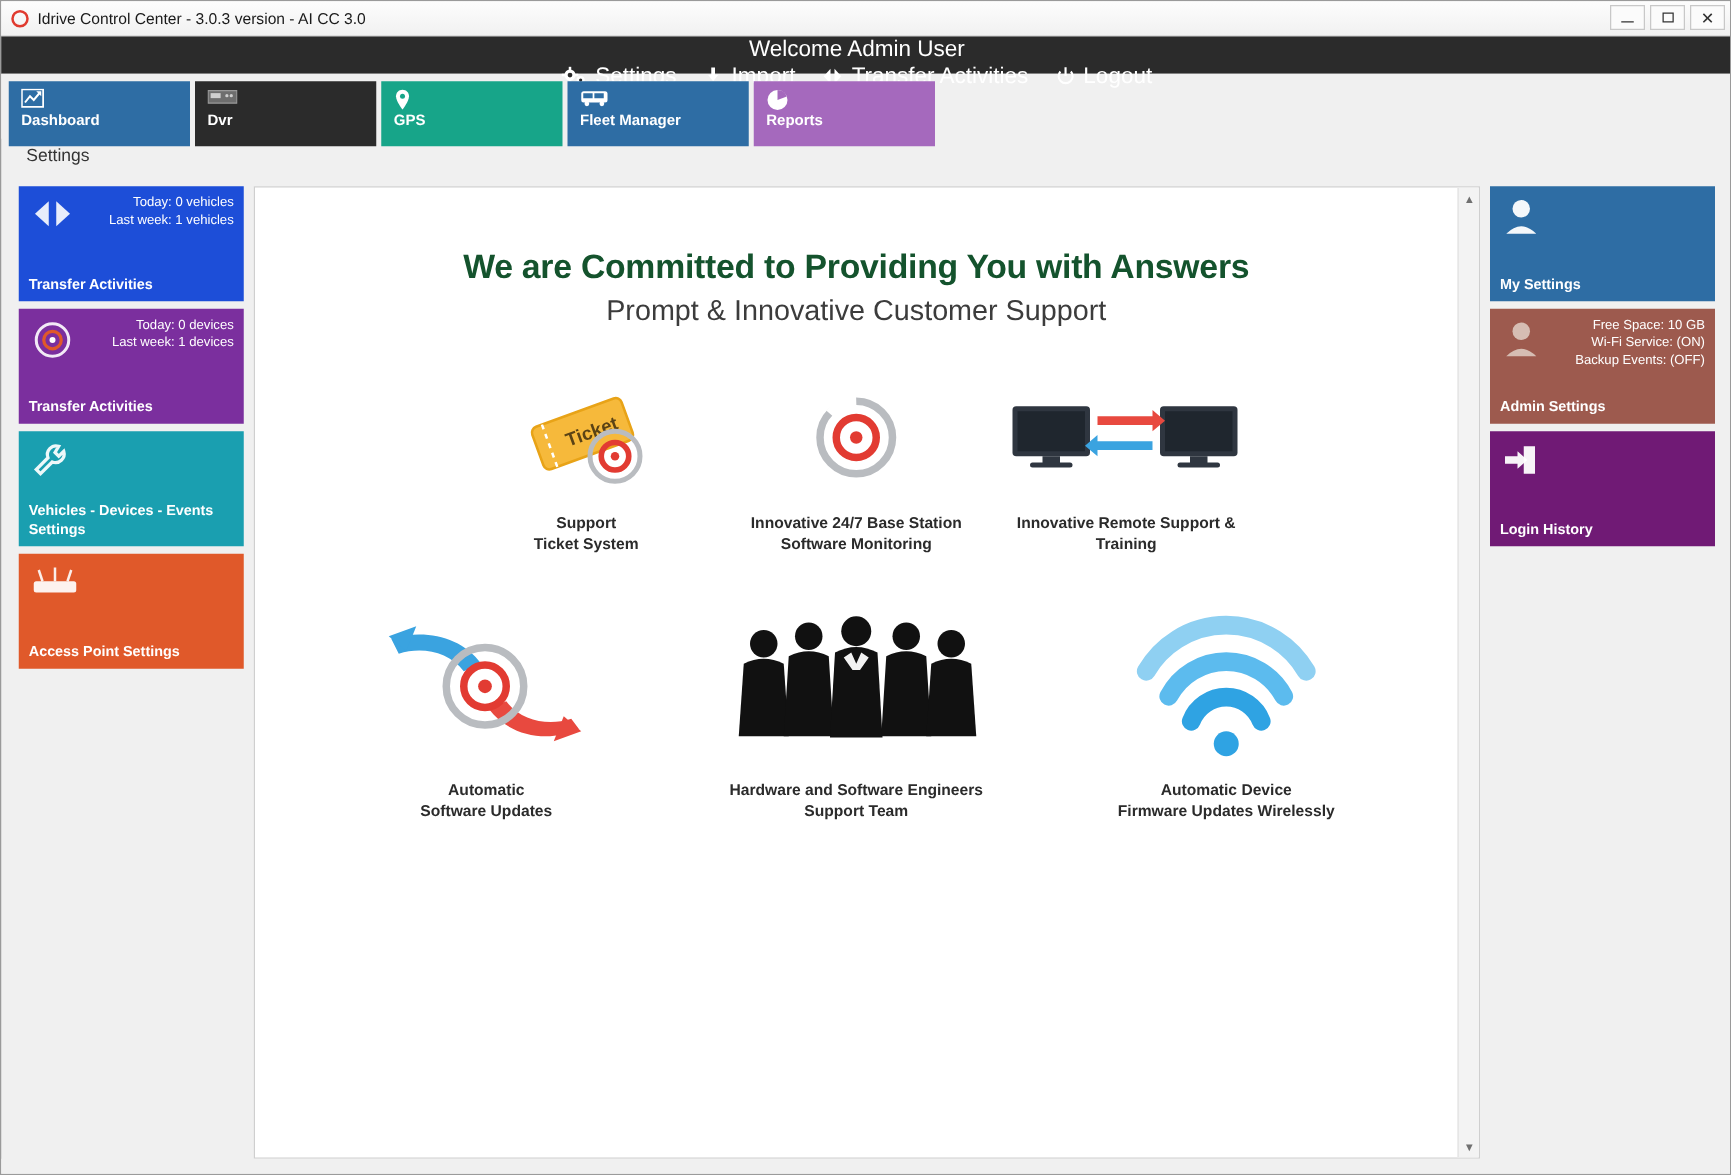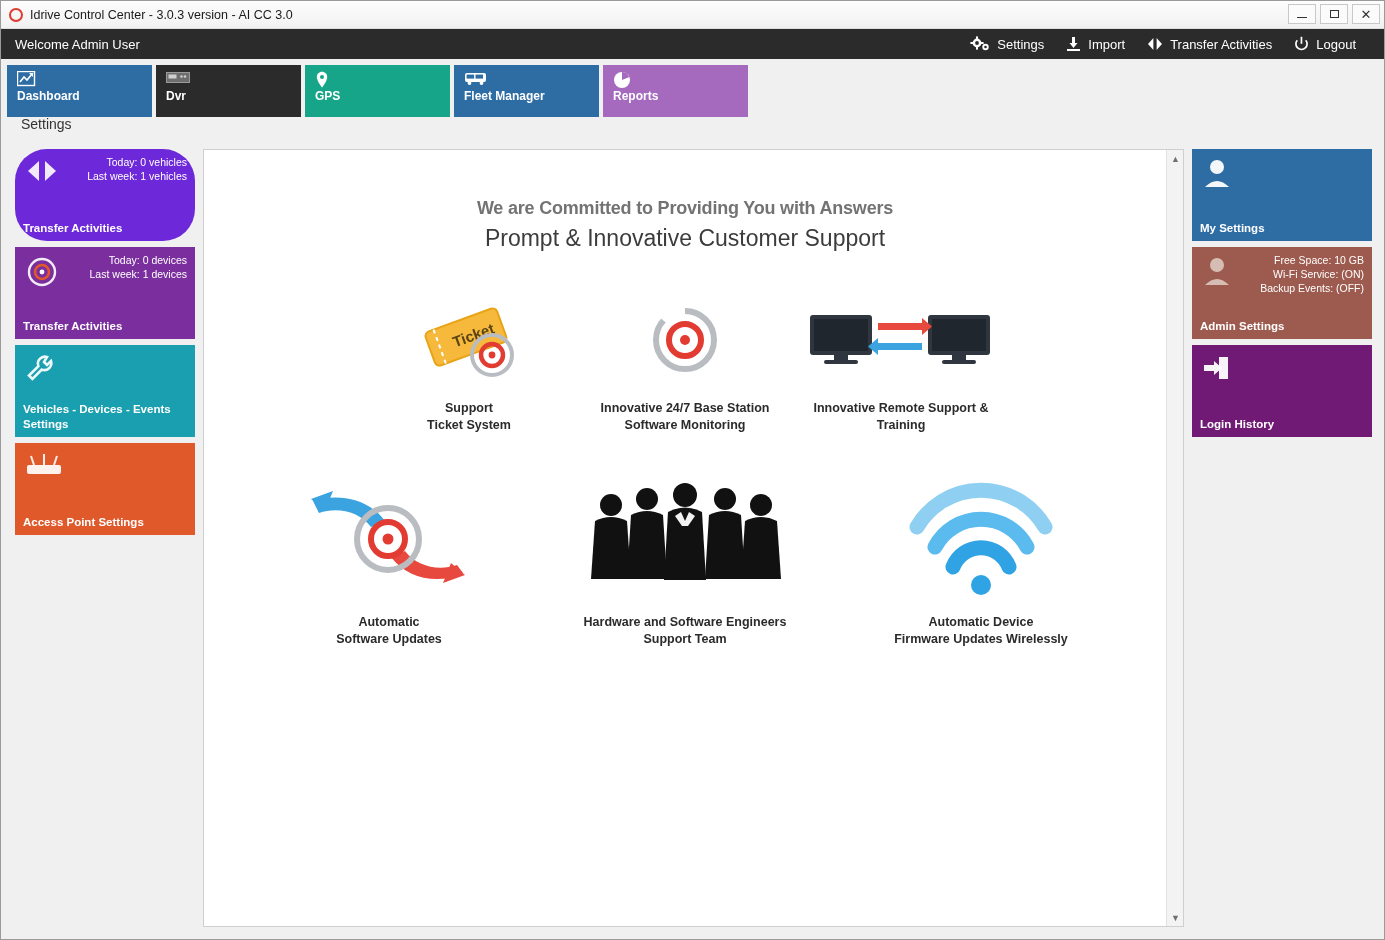--- a/index.html
+++ b/index.html
@@ -53,21 +53,22 @@
   .win-btn .glyph-max { display:block; width:9px; height:8px; border:1px solid #333;}
   .win-btn .glyph-close { font-size: 13px; }
 
   
   .header {
     height: 30px;
     background: #2b2b2b;
     color: #ffffff;
     display: flex; align-items: center;
     padding: 0 28px 0 14px;
-    font-size: 13px;
+    font-size: 18px;
+    flex-direction: column;
   }
   .welcome { flex: 1 1 auto; }
   .header-actions { display: flex; align-items: center; gap: 22px; }
   .hitem { display: flex; align-items: center; gap: 7px; cursor: default; }
   .hitem svg { display: block; }
 
   
   .navbar {
     height: 52px;
     background: #f0f0f0;
@@ -122,21 +123,21 @@
   }
   .panel-tile .pt-label {
     position: absolute; left: 8px; bottom: 6px;
     font-size: 11.5px; font-weight: bold;
     line-height: 1.25;
     max-width: 160px;
   }
   .panel-tile .pt-icon { position: absolute; left: 10px; top: 8px; }
 
   
-  .tile-transfer-veh { background: #6d28d9; border-radius: 32px; }
+  .tile-transfer-veh { background: #1d4ed8; }
   .tile-transfer-dev { background: #7b2f9e; }
   .tile-vehicles     { background: #1a9fb0; }
   .tile-access       { background: #e0592a; }
   
   .tile-mysettings   { background: #2e6da4; }
   .tile-admin        { background: #9d5a4e; }
   .tile-login        { background: #701a75; }
 
   
   .content-box {
@@ -159,23 +160,23 @@
     position: absolute; top: 17px; left: 2px; width: 13px; height: 0px;
     background: #cdcdcd;
   }
 
   .content-inner {
     position: absolute; inset: 0 17px 0 0;
     padding-top: 48px;
     text-align: center;
   }
   .headline {
-    font-size: 18px;
+    font-size: 27px;
     font-weight: bold;
-    color: #737373;
+    color: #14532d;
     letter-spacing: -0.2px;
   }
   .subheadline {
     font-size: 23px;
     color: #3c3c3c;
     margin-top: 6px;
   }
 
   .feature-row {
     display: flex; justify-content: center;

